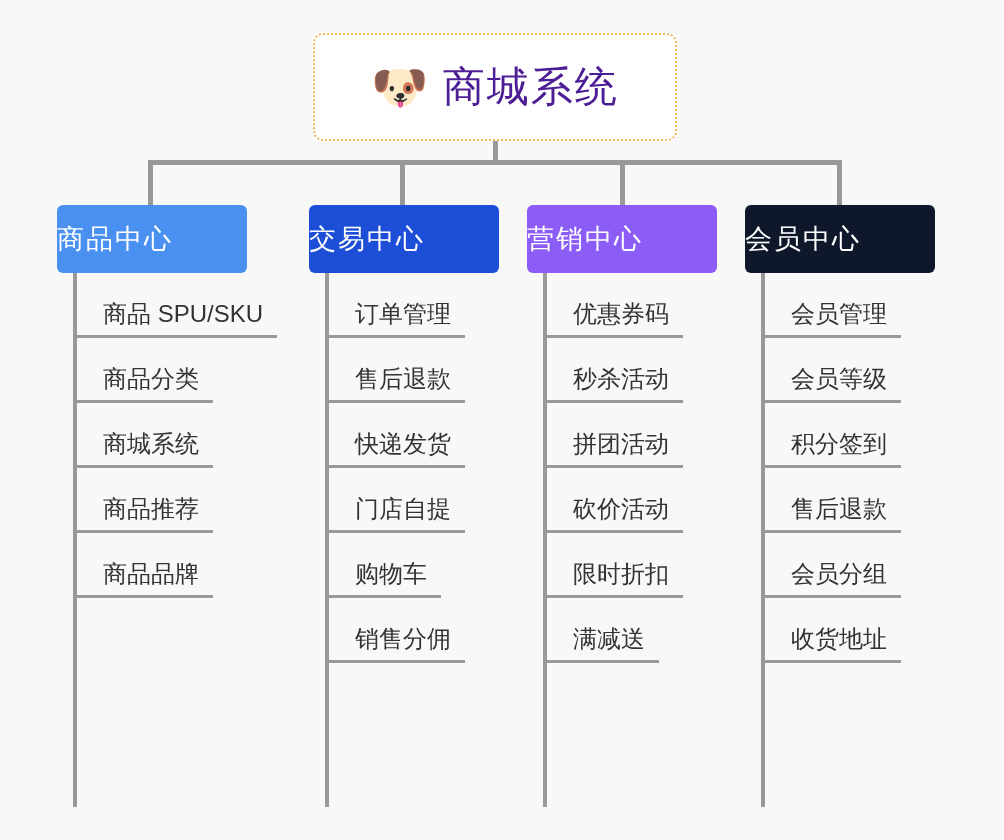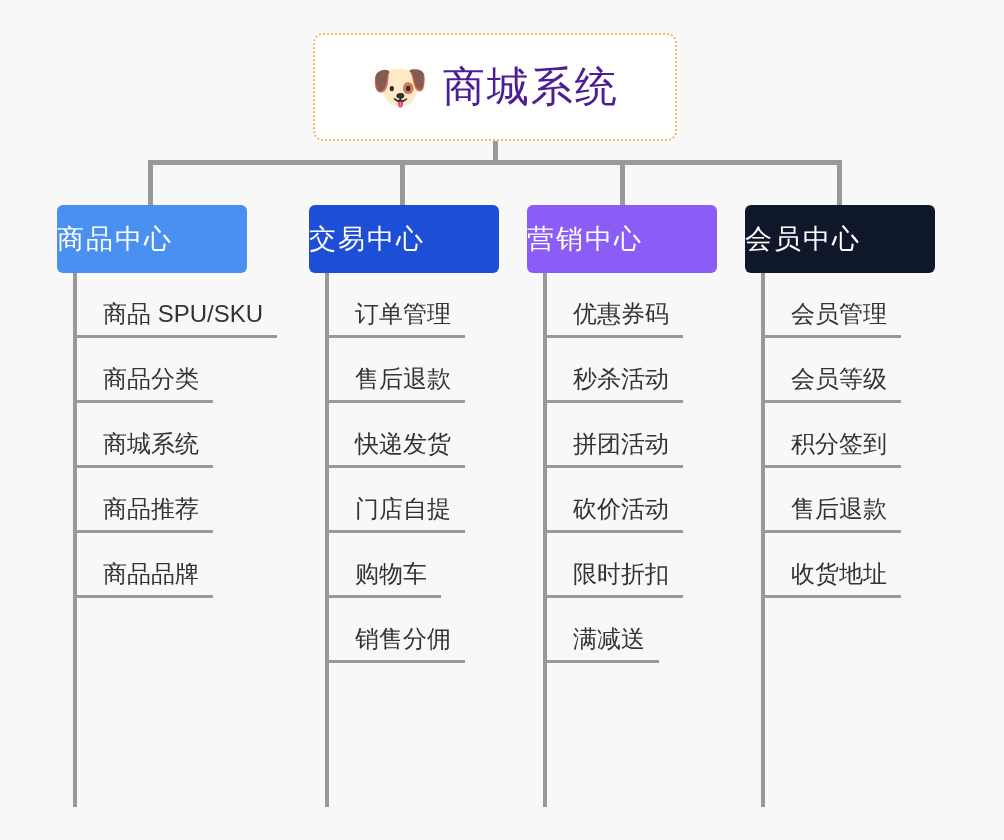--- a/index.html
+++ b/index.html
@@ -214,18 +214,21 @@
       <li class="leaf-item">
           <span class="leaf-label">会员等级</span>
         </li>
       <li class="leaf-item">
           <span class="leaf-label">积分签到</span>
         </li>
       <li class="leaf-item">
           <span class="leaf-label">售后退款</span>
         </li>
       <li class="leaf-item">
+          <span class="leaf-label">会员分组</span>
+        </li>
+      <li class="leaf-item">
           <span class="leaf-label">收货地址</span>
         </li>
     </ul>
   </div>
 
 </div>
 
 </body></html>

